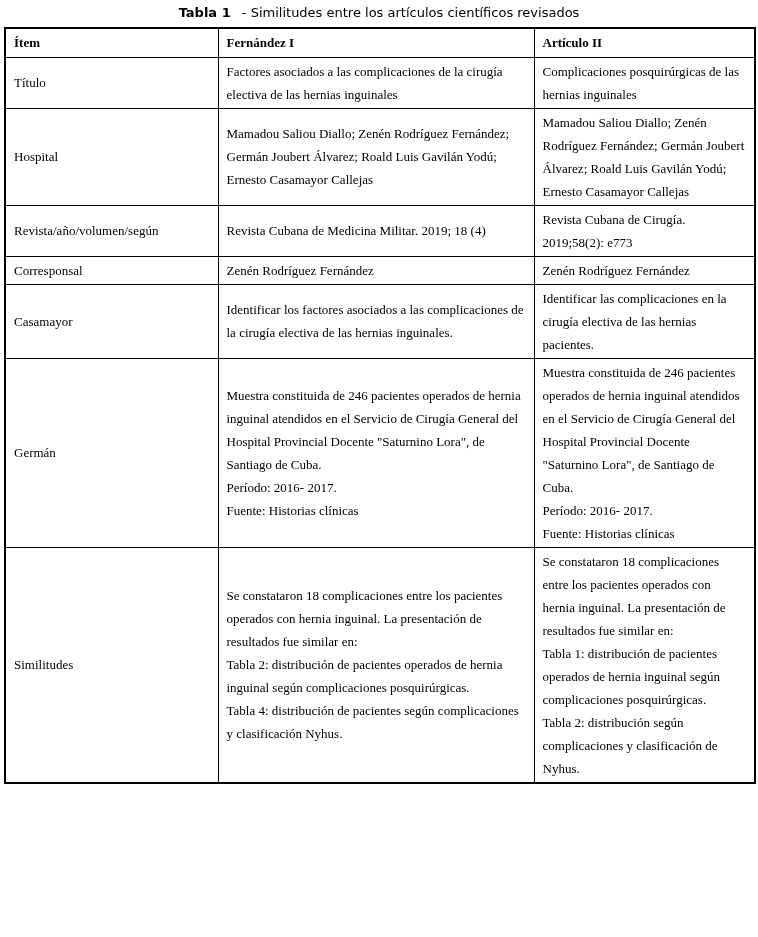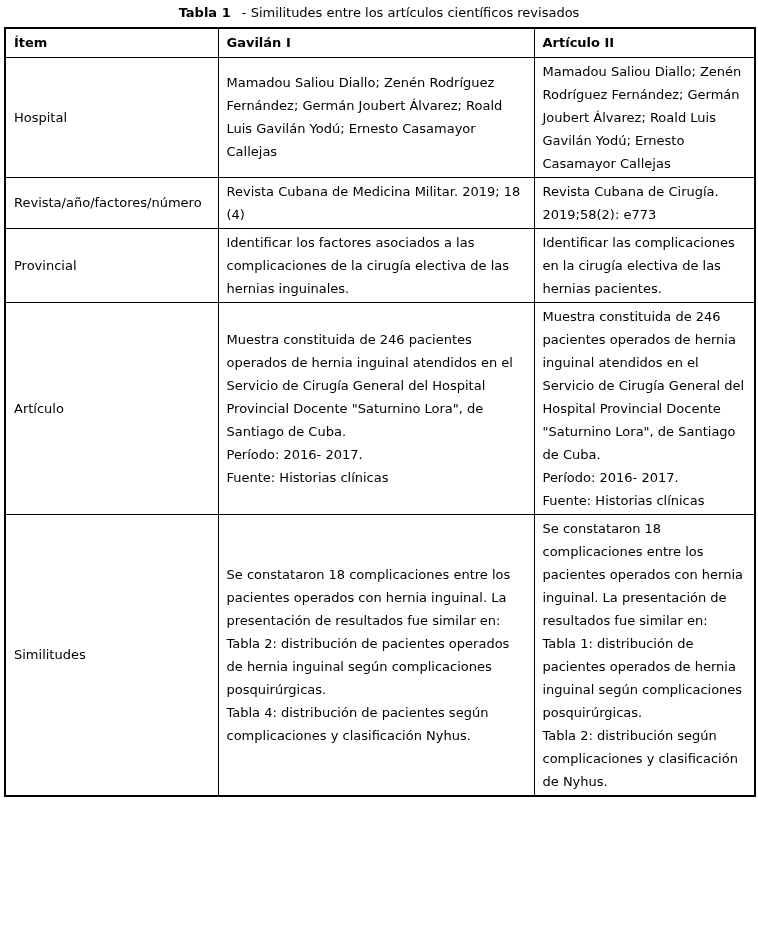--- a/index.html
+++ b/index.html
@@ -34,20 +34,21 @@
   col.c1 { width: 213px; }
   col.c2 { width: 316px; }
   col.c3 { width: 221px; }
   .sim-table th, .sim-table td {
     border: 1px solid #000000;
     font-size: 13px;
     text-align: left;
     vertical-align: middle;
     padding: 2px 8px;
     overflow: hidden;
+    font-family: Liberation Serif, serif;
   }
   .sim-table thead th {
     font-weight: bold;
     height: 29px;
     line-height: 20px;
     vertical-align: middle;
   }
   .sim-table tbody td {
     font-weight: normal;
     line-height: 23px;
@@ -66,42 +67,52 @@
 
   <table class="sim-table">
     <colgroup>
       <col class="c1">
         <col class="c2">
         <col class="c3">
     </colgroup>
     <thead>
       <tr>
         <th>Ítem</th>
-        <th>Gavilán I</th>
+        <th>Fernández I</th>
         <th>Artículo II</th>
       </tr>
     </thead>
     <tbody>
+      <tr>
+        <td>Título</td>
+        <td>Factores asociados a las complicaciones de la cirugía electiva de las hernias inguinales</td>
+        <td>Complicaciones posquirúrgicas de las hernias inguinales</td>
+      </tr>
       <tr>
         <td>Hospital</td>
         <td>Mamadou Saliou Diallo; Zenén Rodríguez Fernández; Germán Joubert Álvarez; Roald Luis Gavilán Yodú; Ernesto Casamayor Callejas</td>
         <td>Mamadou Saliou Diallo; Zenén Rodríguez Fernández; Germán Joubert Álvarez; Roald Luis Gavilán Yodú; Ernesto Casamayor Callejas</td>
       </tr>
       <tr>
-        <td>Revista/año/factores/número</td>
+        <td>Revista/año/volumen/según</td>
         <td>Revista Cubana de Medicina Militar. 2019; 18 (4)</td>
         <td>Revista Cubana de Cirugía. 2019;58(2): e773</td>
       </tr>
       <tr>
-        <td>Provincial</td>
+        <td>Corresponsal</td>
+        <td>Zenén Rodríguez Fernández</td>
+        <td>Zenén Rodríguez Fernández</td>
+      </tr>
+      <tr>
+        <td>Casamayor</td>
         <td>Identificar los factores asociados a las complicaciones de la cirugía electiva de las hernias inguinales.</td>
         <td>Identificar las complicaciones en la cirugía electiva de las hernias pacientes.</td>
       </tr>
       <tr>
-        <td>Artículo</td>
+        <td>Germán</td>
         <td>Muestra constituida de 246 pacientes operados de hernia inguinal atendidos en el Servicio de Cirugía General del Hospital Provincial Docente "Saturnino Lora", de Santiago de Cuba.
 Período: 2016- 2017.
 Fuente: Historias clínicas</td>
         <td>Muestra constituida de 246 pacientes operados de hernia inguinal atendidos en el Servicio de Cirugía General del Hospital Provincial Docente "Saturnino Lora", de Santiago de Cuba.
 Período: 2016- 2017.
 Fuente: Historias clínicas</td>
       </tr>
       <tr>
         <td>Similitudes</td>
         <td>Se constataron 18 complicaciones entre los pacientes operados con hernia inguinal. La presentación de resultados fue similar en:

